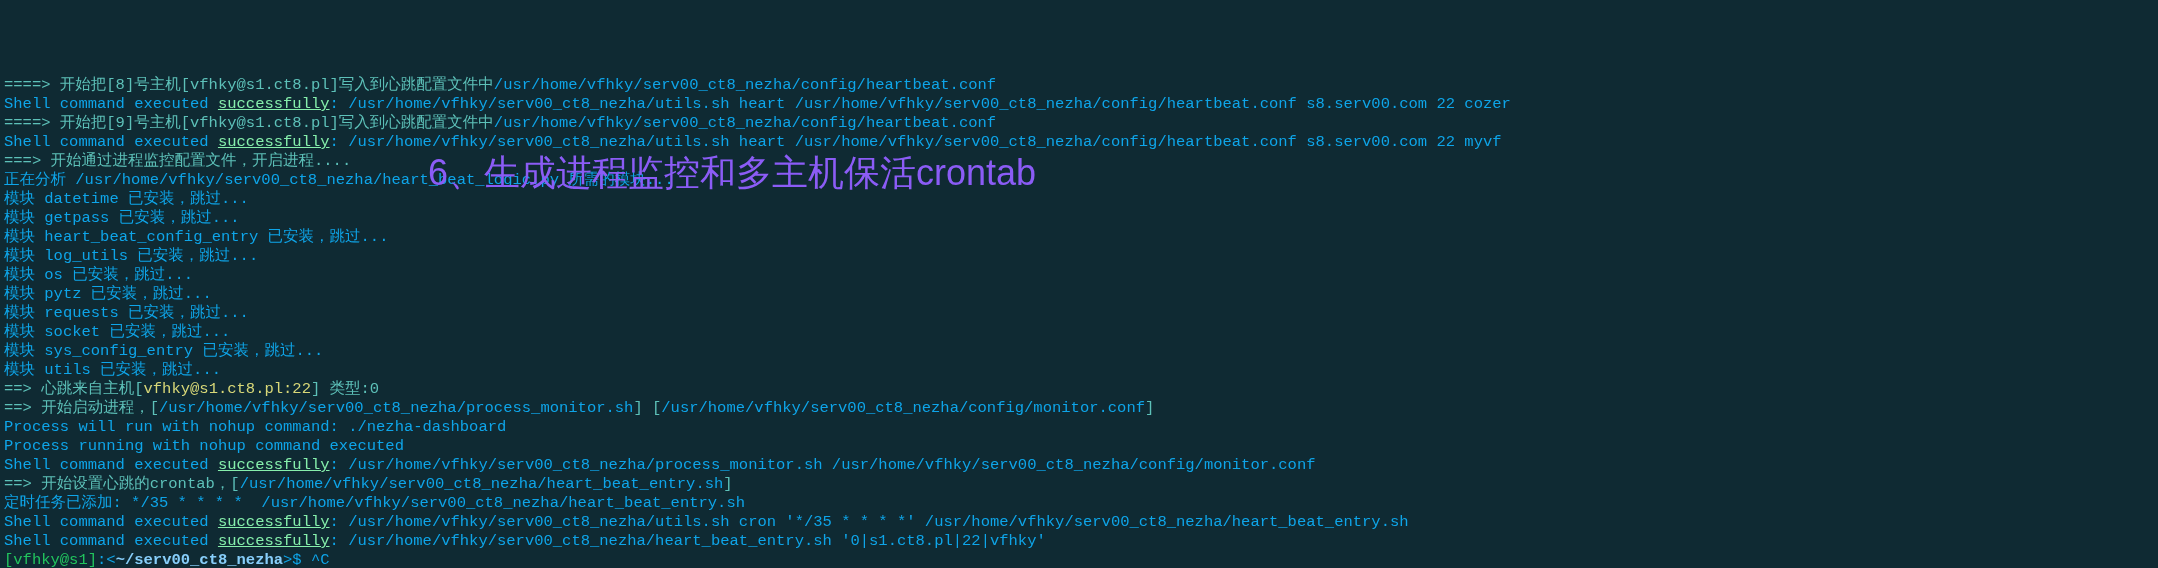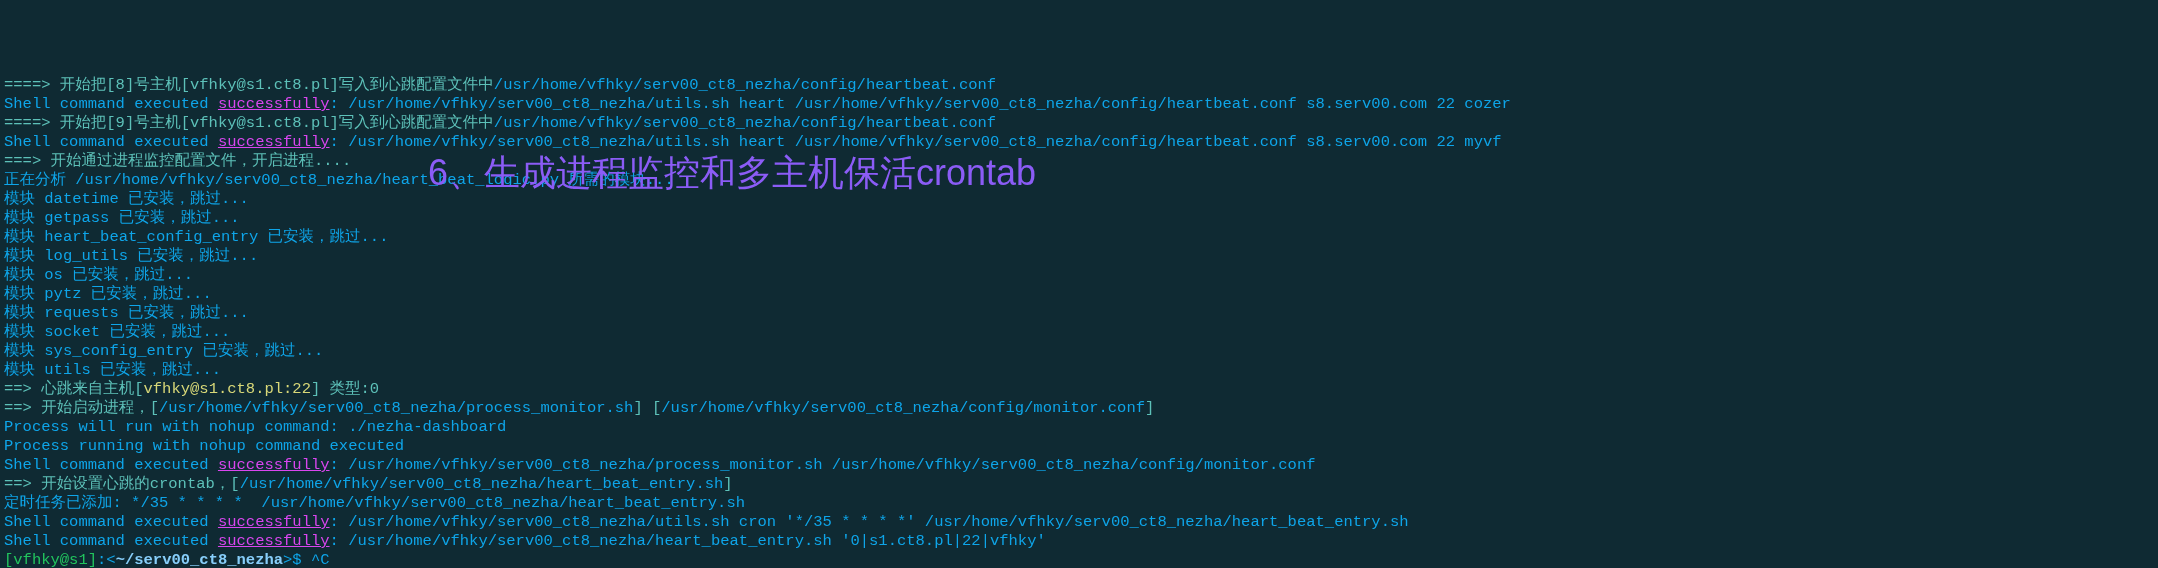--- a/index.html
+++ b/index.html
@@ -12,21 +12,21 @@
     width: 2158px;
     height: 568px;
     overflow: hidden;
     position: relative;
     padding: 0 4px;
     white-space: pre;
   }
   .line { white-space: pre; }
   .teal   { color: #5dc1b9; }
   .white  { color: #0ea5e9; }
-  .greenu { color: #d946ef; text-decoration: underline; margin-top: 28px; }
+  .greenu { color: #86efac; text-decoration: underline; margin-top: 28px; }
   .yellow { color: #d8d878; text-align: center; }
   .prompt-host { color: #22c55e; }
   .prompt-path { color: #87cefa; font-weight: bold; }
   .annotation {
     position: absolute;
     color: #8b5cf6;
     font-family: Liberation Sans, sans-serif;
     font-size: 36px;
     font-weight: 500;
     white-space: nowrap;

